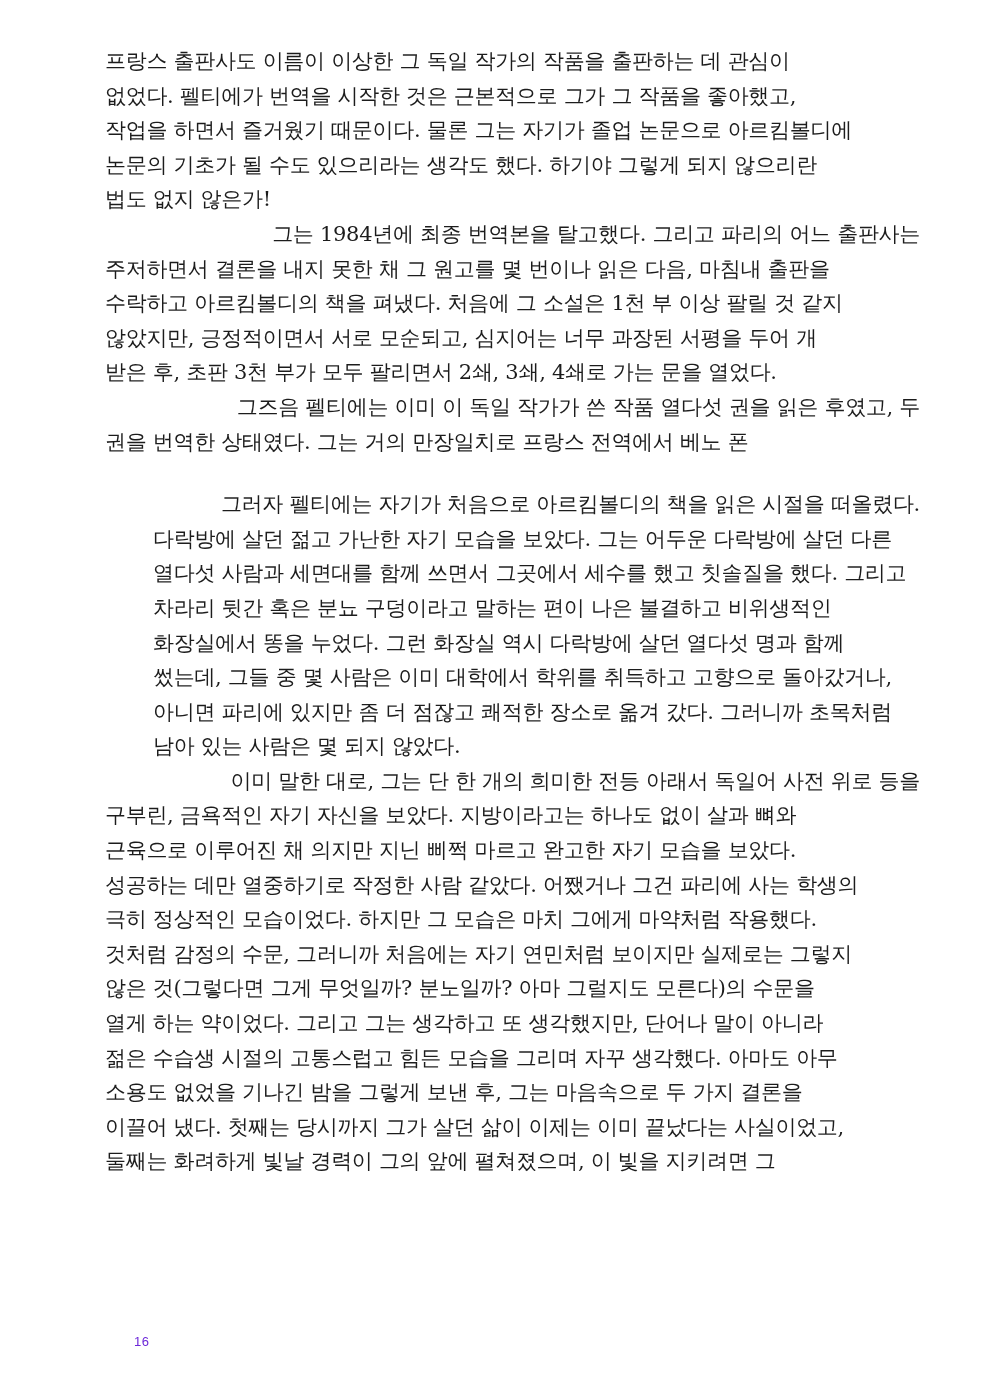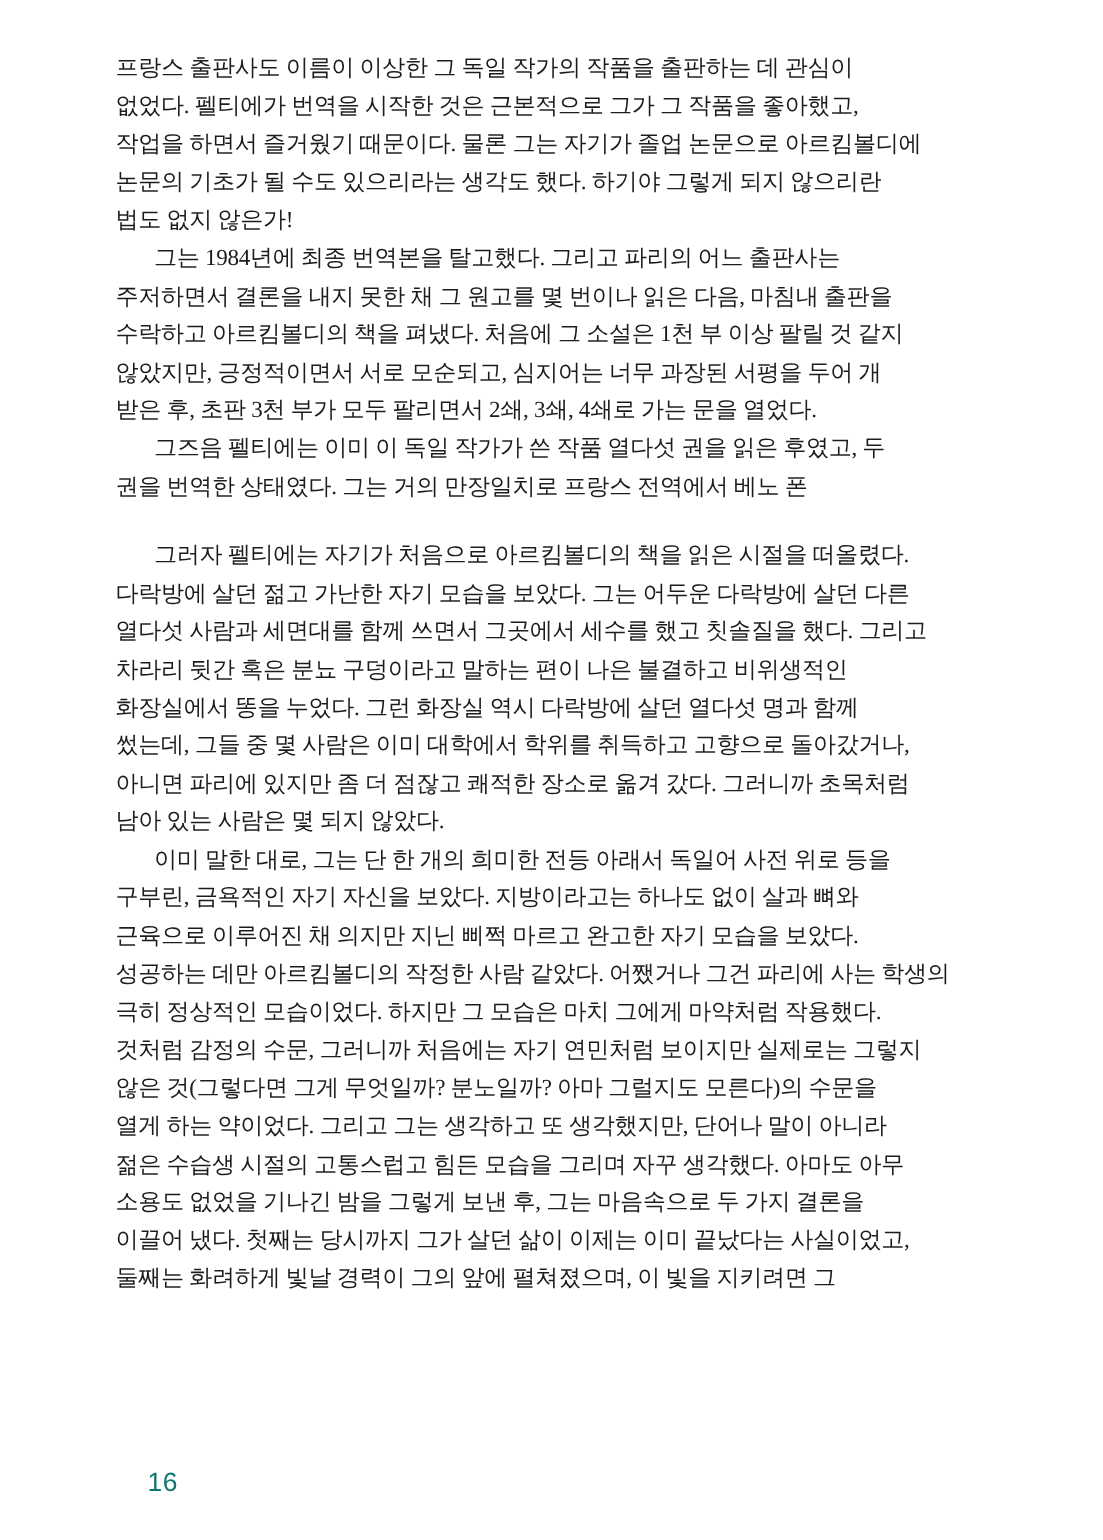--- a/index.html
+++ b/index.html
@@ -23,36 +23,37 @@
     width: 815px;
     font-size: 21px;
     line-height: 34.6px;
     letter-spacing: -0.3px;
   }
   .paragraph {
     margin: 0;
   }
   .paragraph.gap-before {
     margin-top: 28px;
+    margin-left: 48px;
   }
   .line {
     white-space: nowrap;
     height: 34.6px;
-    font-family: Liberation Serif, serif;
   }
   .line.first-indent {
     padding-left: 35px;
+    text-align: right;
   }
   .page-number {
     position: absolute;
     left: 134px;
     top: 1334px;
     font-family: "Liberation Sans", "DejaVu Sans", sans-serif;
-    font-size: 24px;
-    color: #0f766e;
+    font-size: 13px;
+    color: #6d28d9;
     letter-spacing: 0.5px;
   }
 </style>
 </head>
 <body>
 
 <div class="page">
   <div class="text-block" id="text-block">
       <div class="paragraph">
         <div class="line">프랑스 출판사도 이름이 이상한 그 독일 작가의 작품을 출판하는 데 관심이</div>
@@ -79,21 +80,21 @@
         <div class="line">차라리 뒷간 혹은 분뇨 구덩이라고 말하는 편이 나은 불결하고 비위생적인</div>
         <div class="line">화장실에서 똥을 누었다. 그런 화장실 역시 다락방에 살던 열다섯 명과 함께</div>
         <div class="line">썼는데, 그들 중 몇 사람은 이미 대학에서 학위를 취득하고 고향으로 돌아갔거나,</div>
         <div class="line">아니면 파리에 있지만 좀 더 점잖고 쾌적한 장소로 옮겨 갔다. 그러니까 초목처럼</div>
         <div class="line">남아 있는 사람은 몇 되지 않았다.</div>
       </div>
       <div class="paragraph">
         <div class="line first-indent">이미 말한 대로, 그는 단 한 개의 희미한 전등 아래서 독일어 사전 위로 등을</div>
         <div class="line">구부린, 금욕적인 자기 자신을 보았다. 지방이라고는 하나도 없이 살과 뼈와</div>
         <div class="line">근육으로 이루어진 채 의지만 지닌 삐쩍 마르고 완고한 자기 모습을 보았다.</div>
-        <div class="line">성공하는 데만 아르킴볼디의 작정한 사람 같았다. 어쨌거나 그건 파리에 사는 학생의</div>
+        <div class="line">성공하는 데만 열중하기로 작정한 사람 같았다. 어쨌거나 그건 파리에 사는 학생의</div>
         <div class="line">극히 정상적인 모습이었다. 하지만 그 모습은 마치 그에게 마약처럼 작용했다.</div>
         <div class="line">것처럼 감정의 수문, 그러니까 처음에는 자기 연민처럼 보이지만 실제로는 그렇지</div>
         <div class="line">않은 것(그렇다면 그게 무엇일까? 분노일까? 아마 그럴지도 모른다)의 수문을</div>
         <div class="line">열게 하는 약이었다. 그리고 그는 생각하고 또 생각했지만, 단어나 말이 아니라</div>
         <div class="line">젊은 수습생 시절의 고통스럽고 힘든 모습을 그리며 자꾸 생각했다. 아마도 아무</div>
         <div class="line">소용도 없었을 기나긴 밤을 그렇게 보낸 후, 그는 마음속으로 두 가지 결론을</div>
         <div class="line">이끌어 냈다. 첫째는 당시까지 그가 살던 삶이 이제는 이미 끝났다는 사실이었고,</div>
         <div class="line">둘째는 화려하게 빛날 경력이 그의 앞에 펼쳐졌으며, 이 빛을 지키려면 그</div>
       </div>
     </div>

